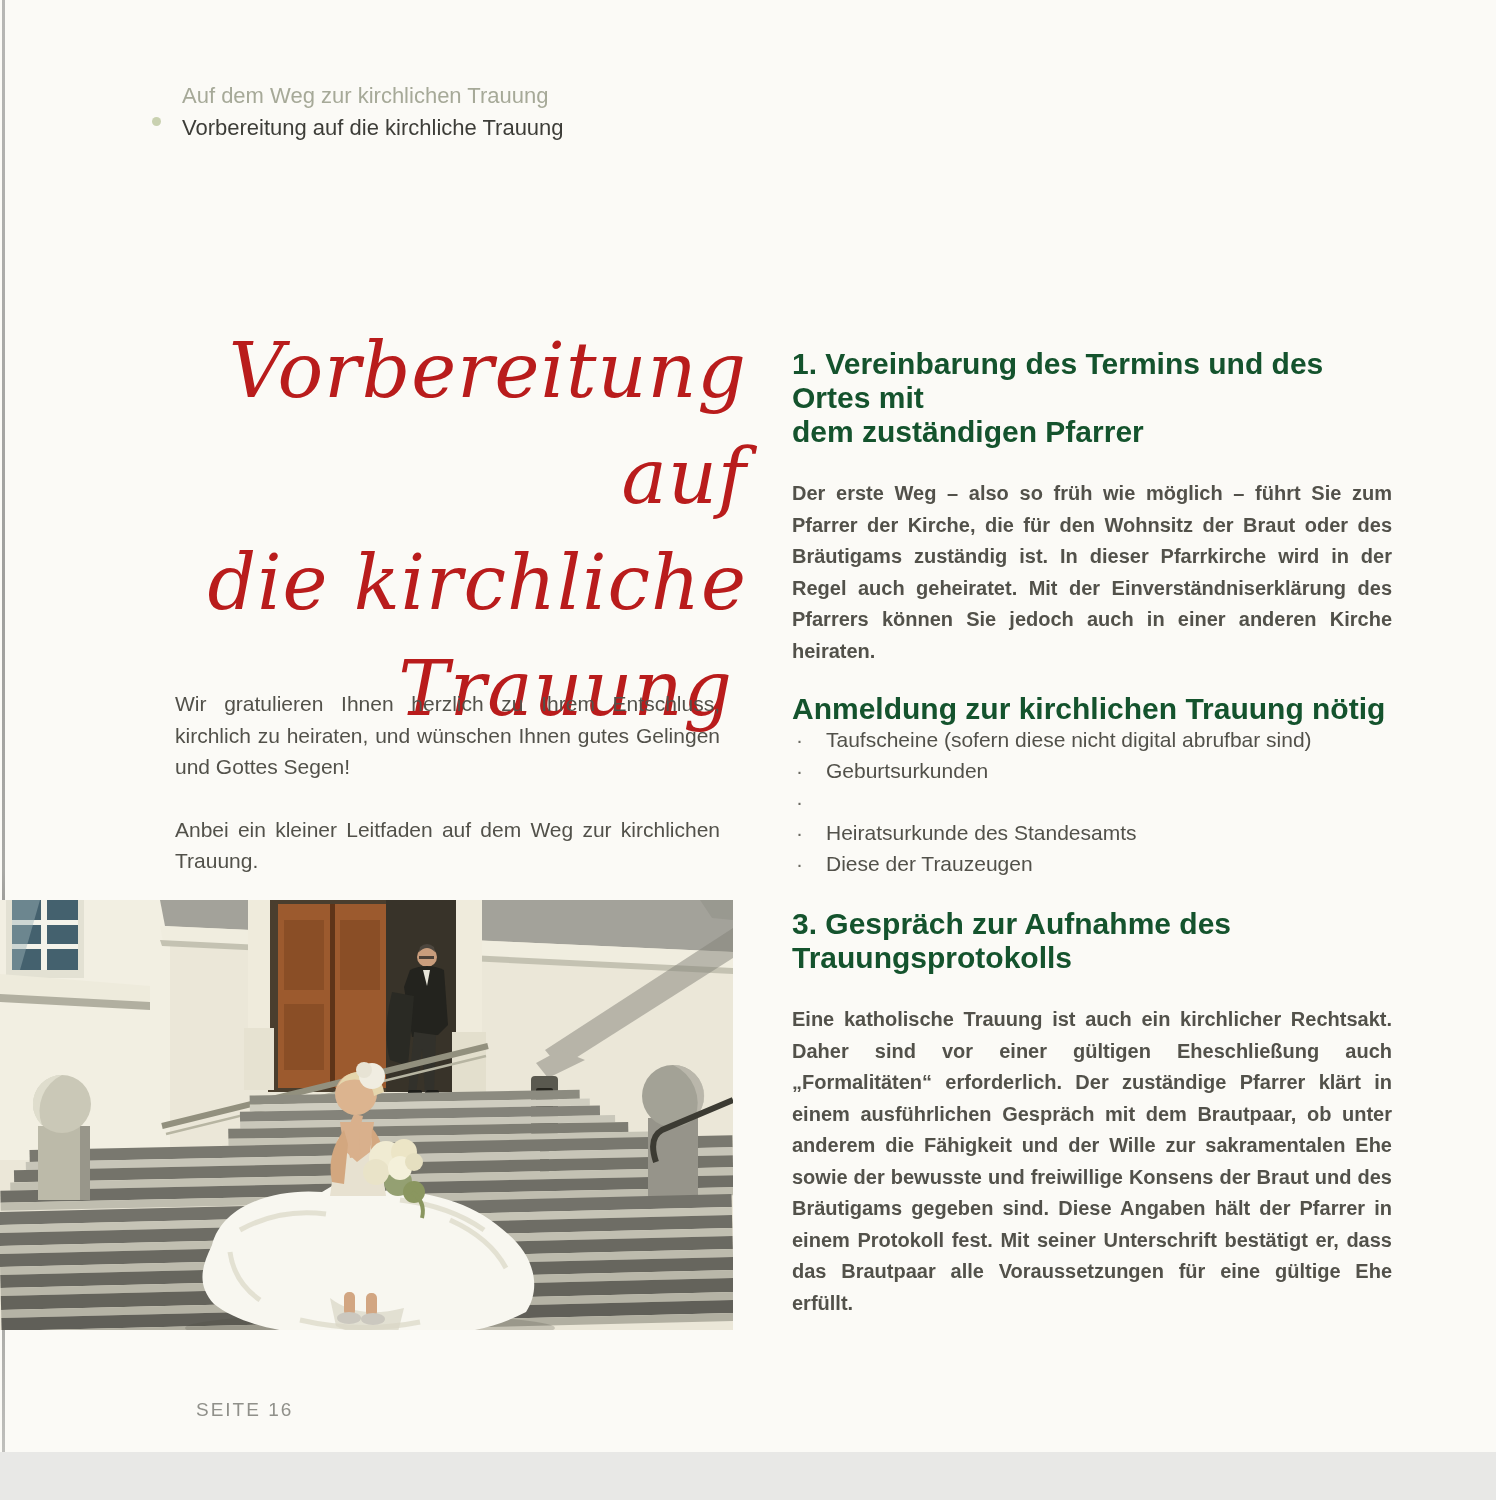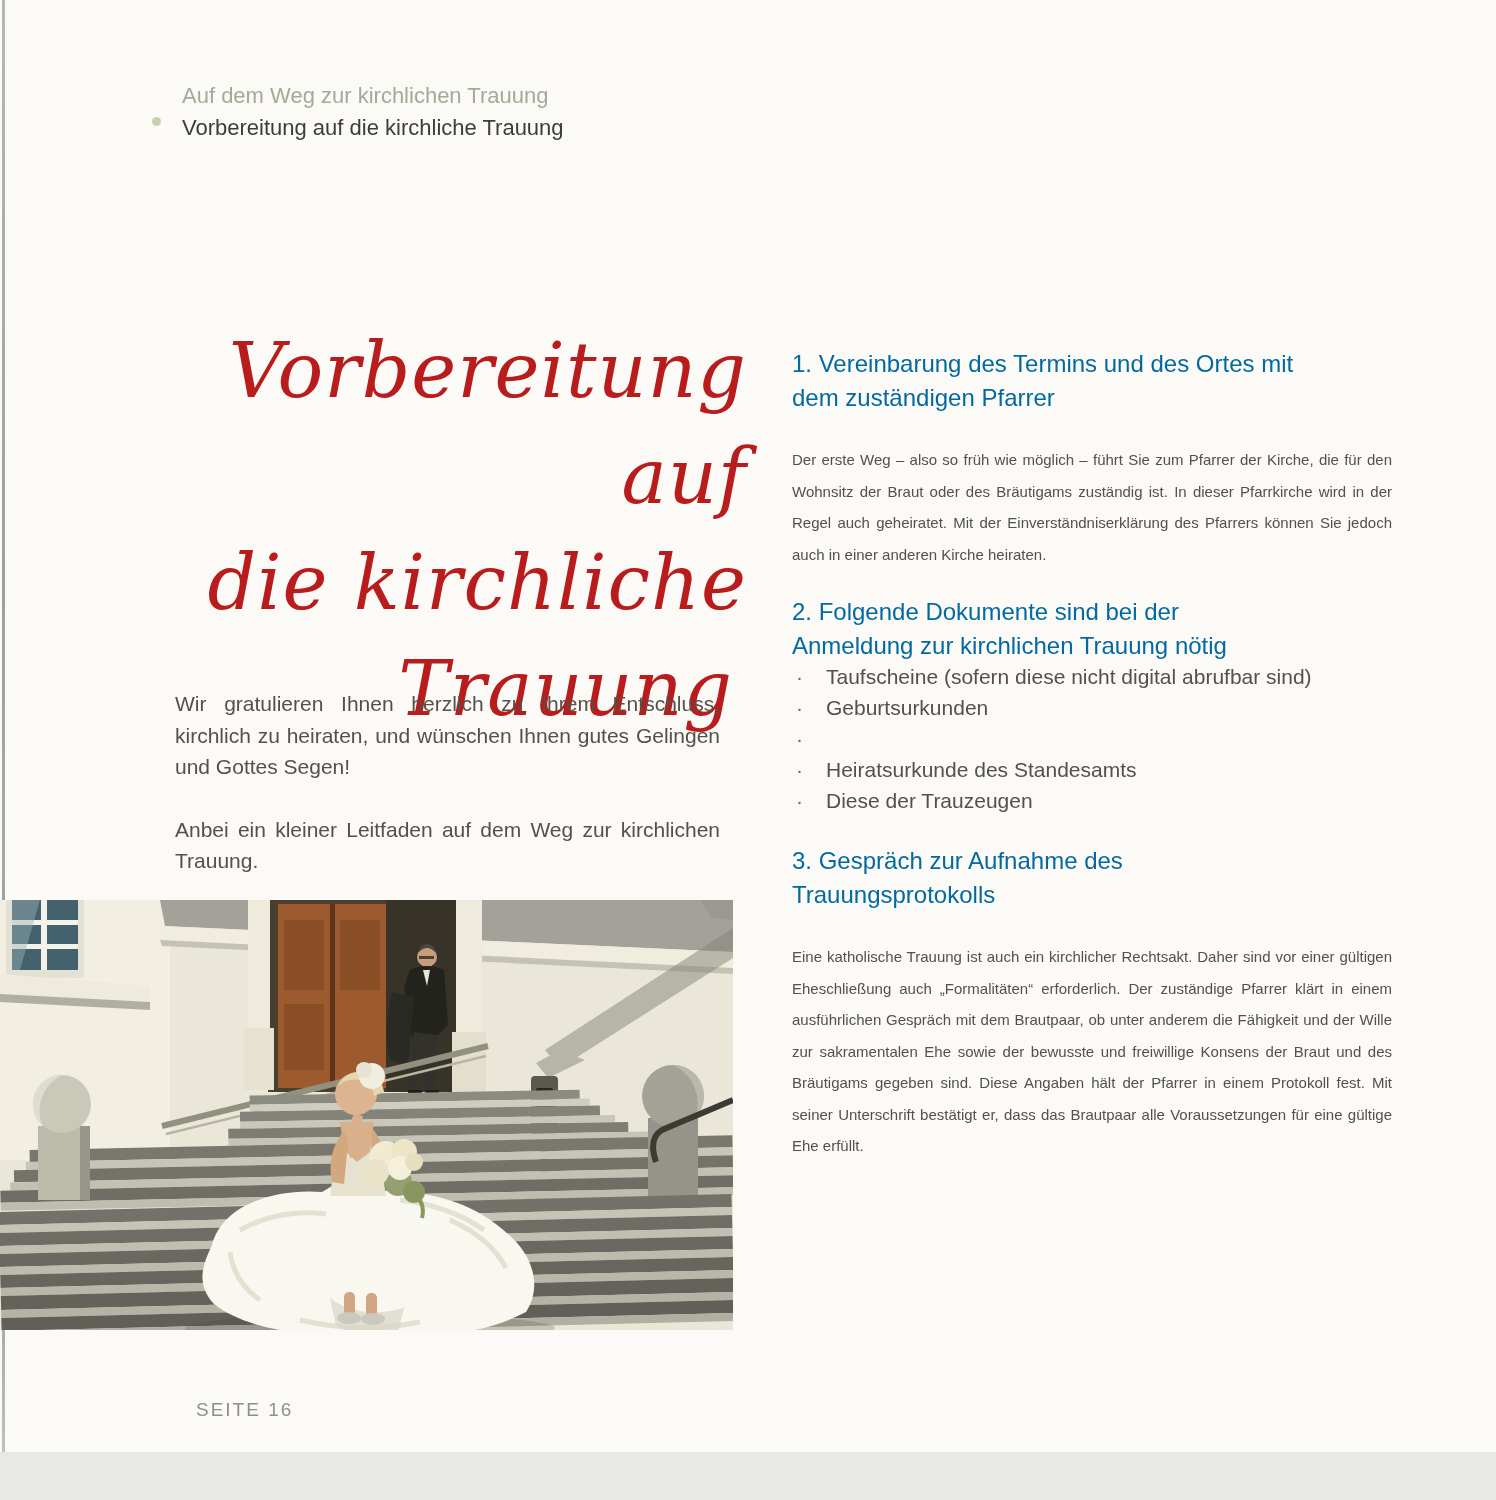--- a/index.html
+++ b/index.html
@@ -33,22 +33,22 @@
     font-size:76px;line-height:106px;
     color:#b91c1c;
     letter-spacing:1px;
   }
   .display-title .t3{margin-right:14px;}
   
   .intro{position:absolute;left:175px;top:688px;width:545px;}
   .intro p{margin:0 0 31px 0;font-size:21px;line-height:31.5px;text-align:justify;color:#52514a;}
   
   .rightcol{position:absolute;left:792px;top:347px;width:600px;}
-  .sec-heading{font-size:24px;line-height:34px;color:#0369a1;font-weight:400;}
-  .sec-body{font-size:15px;line-height:31.5px;text-align:justify;color:#52514a;margin:0;}
+  .sec-heading{font-size:30px;line-height:34px;color:#14532d;font-weight:700;}
+  .sec-body{font-size:20px;line-height:31.5px;text-align:justify;color:#52514a;margin:0;font-weight:bold;}
   .mt-p{margin-top:29px;}
   .mt-h2{margin-top:25px;}
   .mt-list{margin-top:27px;}
   .mt-h3{margin-top:30px;}
   .doc-list{margin:0;padding:0;list-style:none;}
   .doc-list .li{display:flex;font-size:21px;line-height:27px;margin-bottom:4px;color:#52514a;}
   .doc-list .bullet{width:30px;flex:0 0 30px;text-align:left;color:#6b6a62;padding-left:4px;}
   
   .footer{
     position:absolute;left:160px;top:1399px;
@@ -84,21 +84,20 @@
 
   <div class="rightcol">
 
     <div class="sec-heading">
       <div>1. Vereinbarung des Termins und des Ortes mit</div>
       <div>dem zuständigen Pfarrer</div>
     </div>
     <p class="sec-body mt-p">Der erste Weg – also so früh wie möglich – führt Sie zum Pfarrer der Kirche, die für den Wohnsitz der Braut oder des Bräutigams zuständig ist. In dieser Pfarrkirche wird in der Regel auch geheiratet. Mit der Einverständniserklärung des Pfarrers können Sie jedoch auch in einer anderen Kirche heiraten.</p>
 
     <div class="sec-heading mt-h2">
-      <div>2. Folgende Dokumente sind bei der</div>
       <div>Anmeldung zur kirchlichen Trauung nötig</div>
     </div>
     <div class="doc-list mt-list">
       <div class="li">
         <span class="bullet">·</span>
         <span>Taufscheine (sofern diese nicht digital abrufbar sind)</span>
       </div>
       <div class="li">
         <span class="bullet">·</span>
         <span>Geburtsurkunden</span>

